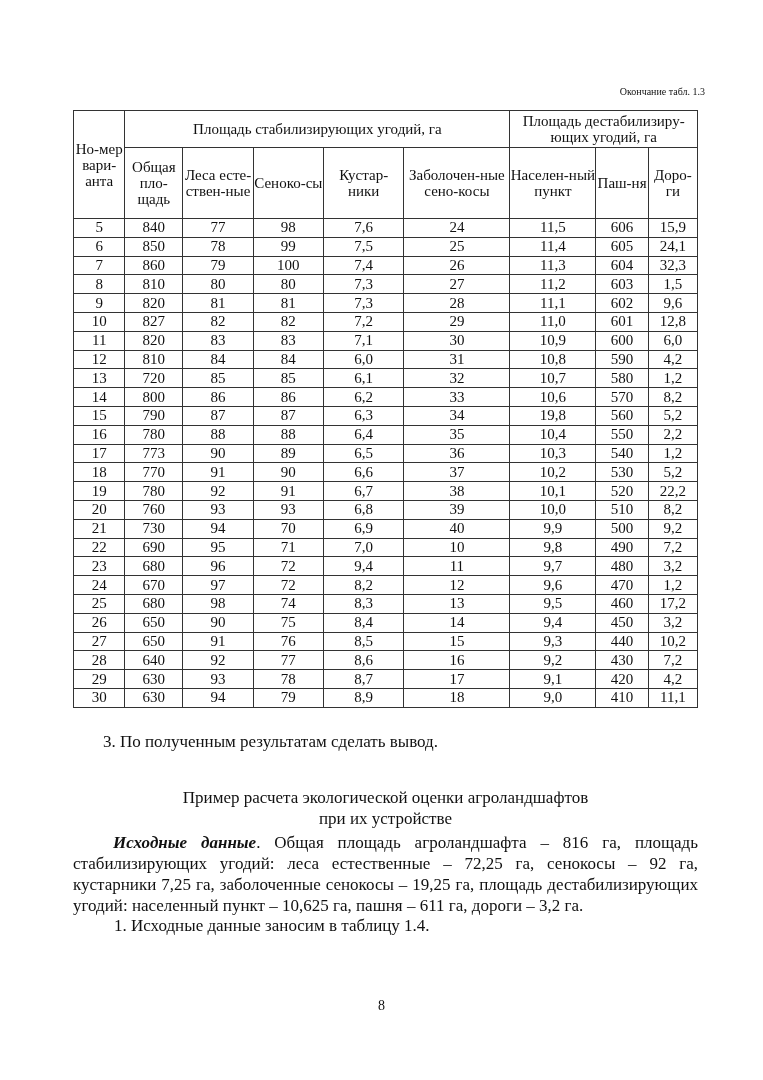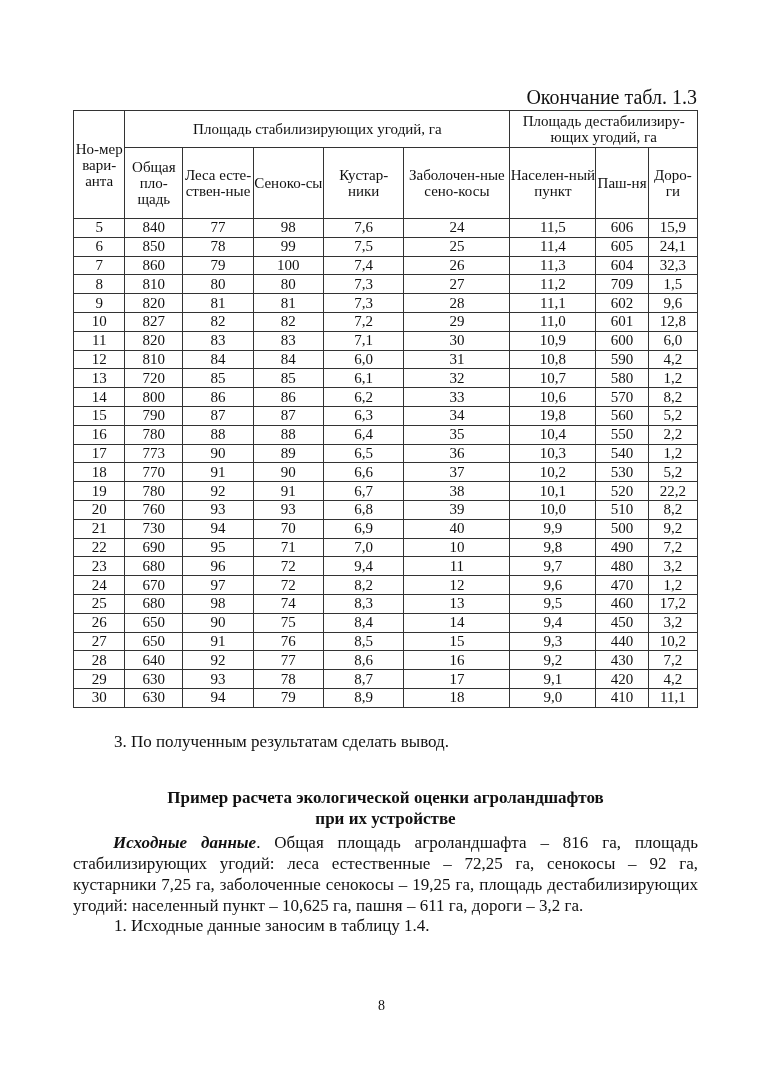--- a/index.html
+++ b/index.html
@@ -1,44 +1,44 @@
 <!DOCTYPE html>
 <html><head>
   <meta charset="utf-8">
   <style>
     html, body { margin: 0; padding: 0; background: #ffffff; }
     body {
       width: 763px; height: 1080px; position: relative; overflow: hidden;
       font-family: "Liberation Serif", serif; color: #111;
     }
     .caption {
-      position: absolute; right: 66px; top: 86px;
-      font-size: 20px;
+      position: absolute; right: 58px; top: 86px;
+      font-size: 10px;
       font-family: Liberation Serif, serif;
     }
     table.data {
       position: absolute; left: 73px; top: 110px;
       width: 625px; border-collapse: collapse;
       font-size: 15px; table-layout: fixed;
     }
     table.data th, table.data td {
       border: 1px solid #333; text-align: center; padding: 0;
       font-weight: normal;
     }
     table.data th { line-height: 16px; vertical-align: middle; }
     table.data thead tr.h1 th { height: 36px; }
     table.data thead tr.h2 th { height: 70px; }
     table.data tbody td { height: 17.8px; line-height: 17px; }
     .c-no{width:46px}.c-total{width:52px}.c-forest{width:63px}.c-hay{width:63px}
     .c-shrub{width:72px}.c-swamp{width:95px}.c-settle{width:77px}.c-arable{width:47px}.c-roads{width:44px}
 
-    .item3 { position: absolute; left: 114px; top: 732px; font-size: 17px; }
+    .item3 { position: absolute; left: 103px; top: 732px; font-size: 17px; }
     .heading {
       position: absolute; left: 73px; width: 625px; top: 787px;
-      text-align: center; font-weight: bold; font-size: 17px; line-height: 21px;
+      text-align: center; font-weight: normal; font-size: 17px; line-height: 21px;
     }
     .para {
       position: absolute; left: 73px; width: 625px; top: 832px;
       font-size: 17px; line-height: 21px; text-align: justify;
       text-indent: 40px;
     }
     .para .lead { font-weight: bold; font-style: italic; }
     .item1 { position: absolute; left: 114px; top: 916px; font-size: 17px; }
     .pagenum { position: absolute; left: 0; width: 763px; top: 998px; text-align: center; font-size: 14px; }
   </style>
@@ -111,21 +111,21 @@
         <td>32,3</td>
       </tr>
       <tr>
         <td>8</td>
         <td>810</td>
         <td>80</td>
         <td>80</td>
         <td>7,3</td>
         <td>27</td>
         <td>11,2</td>
-        <td>709</td>
+        <td>603</td>
         <td>1,5</td>
       </tr>
       <tr>
         <td>9</td>
         <td>820</td>
         <td>81</td>
         <td>81</td>
         <td>7,3</td>
         <td>28</td>
         <td>11,1</td>

